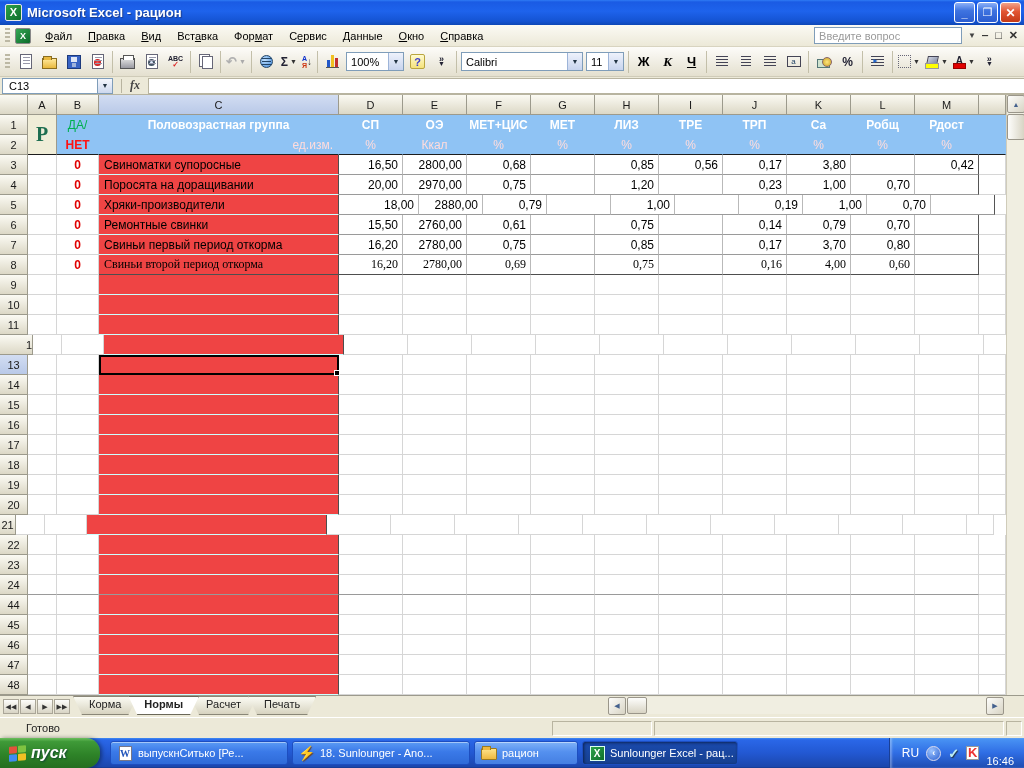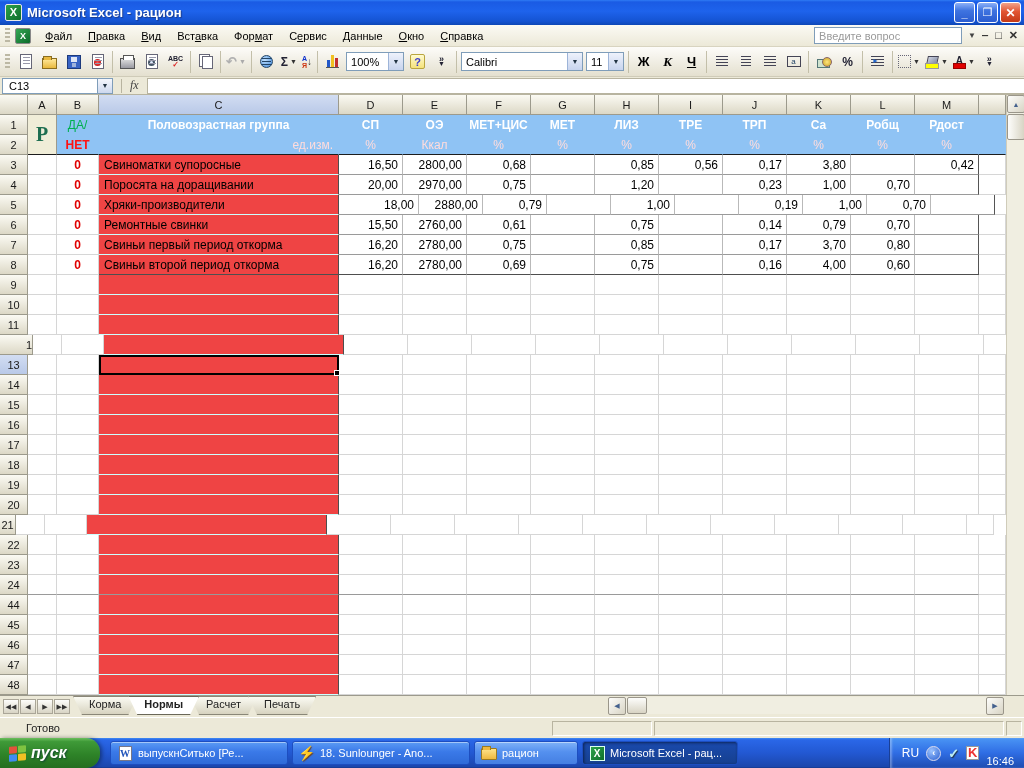--- a/index.html
+++ b/index.html
@@ -92,21 +92,21 @@
   .ic-fill:before { content:""; position:absolute; top:1px; left:2px; width:9px; height:7px; background:linear-gradient(135deg,#cfd4e2,#7e87a0); transform:skewX(-12deg); border:1px solid #445;}
   .ic-fill:after { content:""; position:absolute; bottom:0; left:0; right:0; height:4px; background:#ffff00; border:1px solid #999;}
   .ic-fontcol { width:13px; height:14px; position:relative; font-weight:bold; font-size:10px; color:#223; text-align:center;}
   .ic-fontcol:after { content:""; position:absolute; bottom:0; left:0; right:0; height:4px; background:#e00000; border:1px solid #900;}
 
   
   .formulabar { height:18px; background:#ece9d8; display:flex; align-items:center; border-bottom:1px solid #b8b4a0; padding-left:2px;}
   .namebox { width:96px; height:16px; background:#fff; border:1px solid #7f9db9; font-size:11px; display:flex; align-items:center; padding-left:6px;}
   .namedrop { width:15px; height:16px; background:linear-gradient(180deg,#f4f6fc,#cdd8ee); border:1px solid #7f9db9; border-left:none; display:flex; align-items:center; justify-content:center; font-size:7px; color:#234;}
   .fxsep { width:1px; height:14px; background:#b8b4a0; margin:0 8px;}
-  .fx { font-family:"Liberation Serif",serif; font-style:italic; font-weight:normal; font-size:12px; color:#444; margin-right:8px;}
+  .fx { font-family:"Liberation Serif",serif; font-style:italic; font-weight:bold; font-size:12px; color:#444; margin-right:8px;}
   .finput { flex:1; height:16px; background:#fff; border:1px solid #b8b4a0; border-right:none; margin-right:0; font-size:11px; padding-left:4px;}
 
   
   #gridwrap { position:absolute; top:95px; left:0; width:1006px; height:600px; background:#fff; overflow:hidden;}
   .grid-row { display:flex; height:20px; }
   .cell, .hdrcell { height:20px; flex:none; font-size:12px; display:flex; align-items:center; overflow:hidden; white-space:nowrap; }
   .hdrcell { background:linear-gradient(180deg,#fbfaf3,#dcd8c6); border-right:1px solid #9c9a8c; border-bottom:1px solid #9c9a8c;
      justify-content:center; font-size:11px; color:#1a1a1a; }
   .hdrcell.hl { background:linear-gradient(180deg,#d2ddf2,#b9c9e8); }
   .cell { background:#fff; border-right:1px solid #d6d6d6; border-bottom:1px solid #d6d6d6; }
@@ -114,21 +114,21 @@
   .cell.blue.hdr-name { font-weight:bold; }
   .cell.blue.unit { color:#ffdcdc; }
   .cell.blue.botline { border-bottom:1px solid #1c1c1c; }
   .cell.cyan { background:#ef4444; border-bottom-color:#ccffff; }
   .cell.cdark { border-right:1px solid #4e4e4e; }
   .cell.num { justify-content:flex-end; padding-right:4px; }
   .cell.txt { padding-left:5px; }
   .cell.flag { justify-content:center; color:#e00000; font-weight:bold; }
   .cell.dataline { border-bottom-color:#9a9a9a; border-right-color:#b9b9b9; }
   .cell.mdark { border-right-color:#555; }
-  .cell.rowdark { border-bottom-color:#4e4e4e; }
+  .cell.rowdark { border-bottom-color:#4e4e4e;font-family:Liberation Serif, serif; }
   #sel { position:absolute; border:2px solid #000; background:transparent; }
   #sel:after { content:""; position:absolute; right:-3px; bottom:-3px; width:4px; height:4px; background:#000; border:1px solid #fff;}
   #mergedA { position:absolute; background:#f0edd8; border-right:1px solid #9c9a8c; border-bottom:1px solid #1c1c1c;
     display:flex; align-items:center; justify-content:center; font-family:"Liberation Serif",serif; font-weight:bold; font-size:20px; color:#1e6e50;}
 
   
   .vscroll { position:absolute; top:95px; right:0; width:18px; height:618px; background:#f0eee1; border-left:1px solid #d0ccba;}
   .sbtn { width:18px; height:18px; background:linear-gradient(135deg,#fdfdfb,#d8d4c4); border:1px solid #9a968a; border-radius:2px;
     display:flex; align-items:center; justify-content:center; font-size:7px; color:#4a6; color:#44618e;}
   .vthumb { position:absolute; top:19px; left:0; width:18px; height:26px; background:linear-gradient(90deg,#fdfdfb,#d8d4c4); border:1px solid #9a968a; border-radius:2px;}
@@ -947,21 +947,21 @@
         <div class="task light">
           <div class="ticon">
             <div class="ti-folder"></div>
           </div>
           <div>рацион</div>
         </div>
         <div class="task active">
           <div class="ticon">
             <div class="ti-excel">X</div>
           </div>
-          <div>Microsoft Excel - рац...</div>
+          <div>Sunlounger Excel - рац...</div>
         </div>
       </div>
     <div class="tray">
       <span class="lang">RU</span>
       <span class="circ">‹</span>
       <span class="swan">✓</span>
       <span class="kasp">K</span>
       <span class="clock">16:46</span>
     </div>
   </div>

